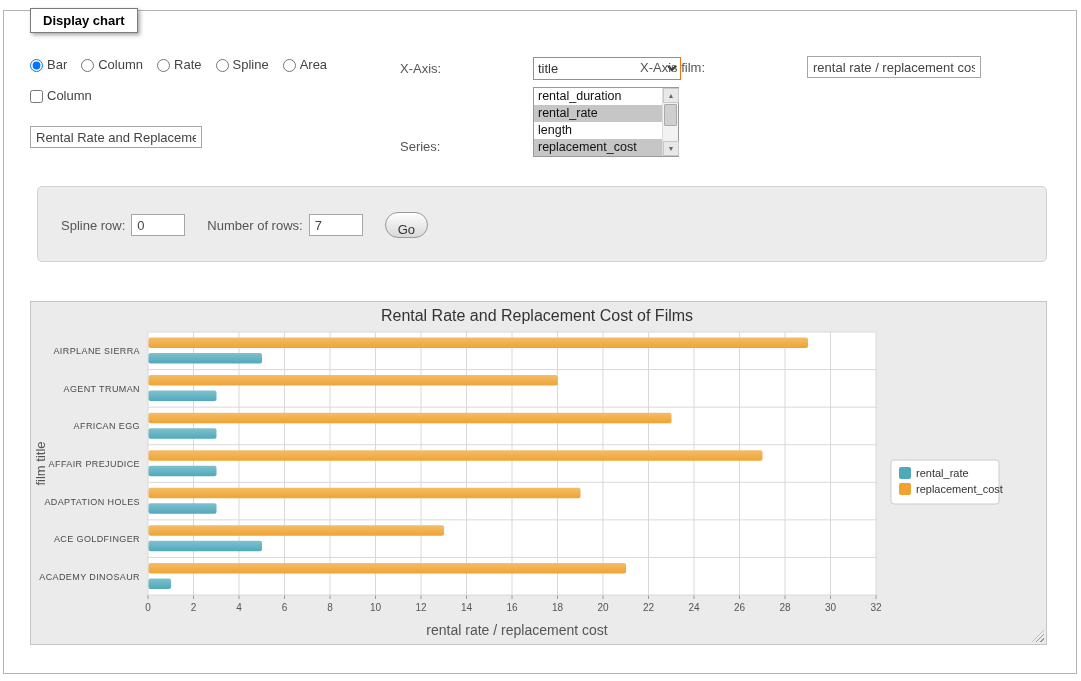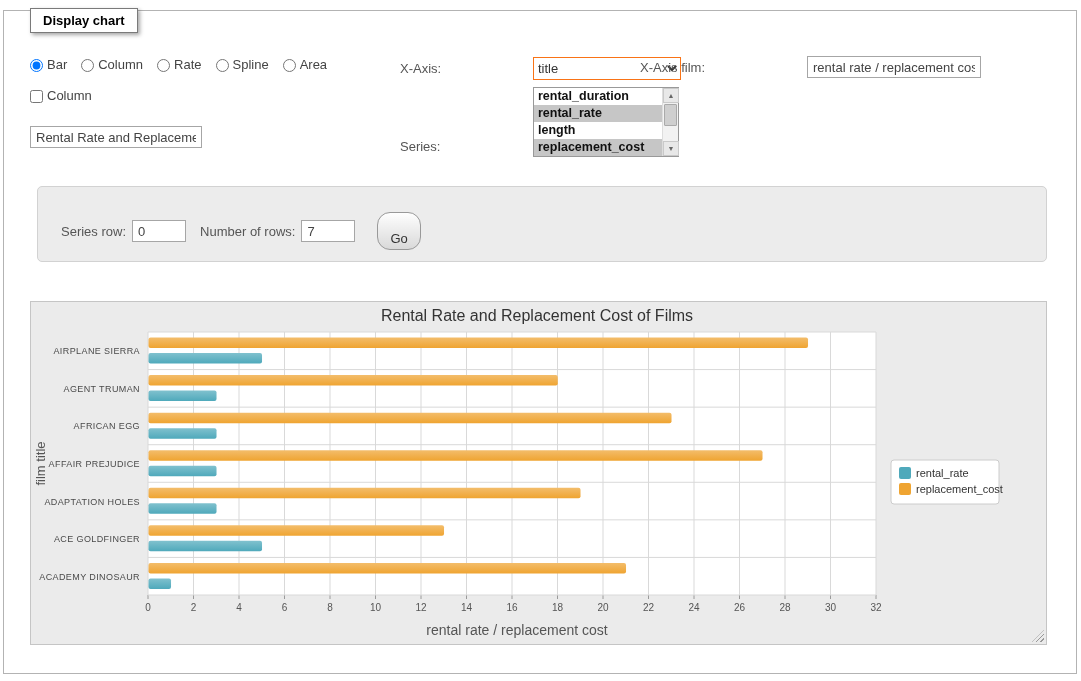--- a/index.html
+++ b/index.html
@@ -15,39 +15,39 @@
     font-family:"Liberation Sans",sans-serif; background:#fff; }
   .title-input { position:absolute; left:30px; top:126px; width:172px; }
   .field { display:flex; align-items:center; font-size:13px; color:#555; }
   .field .lbl { display:inline-block; text-align:left; margin-right:5px; }
   .f-xaxis { position:absolute; left:400px; top:57px; }
   .f-xaxis .lbl { width:128px; }
   .f-xaxis select { width:148px; height:23px; font-size:13px; color:#333; border:1px solid #f97316; background:#fff;
     font-family:"Liberation Sans",sans-serif; }
   .f-series { position:absolute; left:400px; top:87px; align-items:flex-end; }
   .f-series .lbl { width:128px; margin-bottom:3px; }
-  .listbox { width:146px; height:70px; border:1px solid #999; background:#fff; display:flex;font-weight:bold; }
+  .listbox { width:146px; height:70px; border:1px solid #999; background:#fff; display:flex; }
   .opts { flex:1; overflow:hidden; }
   .opt { height:17px; line-height:17px; padding-left:4px; font-size:12.5px; color:#111; white-space:nowrap; }
   .opt.sel { background:#c6c6c6; }
   .vscroll { width:16px; background:#f2f2f2; border-left:1px solid #ddd; position:relative; }
   .sb-btn { position:absolute; left:0; width:16px; height:15px; background:#e8e8e8; border:1px solid #c9c9c9;
     font-size:7px; color:#666; display:flex; align-items:center; justify-content:center; }
   .sb-btn.up { top:0; } .sb-btn.down { bottom:0; }
   .sb-thumb { position:absolute; left:1px; top:16px; width:13px; height:22px; background:#cfcfcf; border:1px solid #aaa; border-radius:1px; }
   .f-xlabel { position:absolute; left:640px; top:56px; }
   .f-ylabel { position:absolute; left:640px; top:92px; }
   .f-xlabel .lbl, .f-ylabel .lbl { width:162px; }
   .f-xlabel input, .f-ylabel input { width:174px; }
   .rows-panel { position:absolute; left:37px; top:186px; width:1010px; height:76px; background:#ececec;
     border:1px solid #d2d2d2; border-radius:5px; }
   .rows-inner { position:absolute; left:23px; top:25px; display:flex; align-items:center; gap:6px; font-size:13px; color:#555; }
   .rows-inner input { width:54px; }
-  .num-lbl { margin-left:8px;text-align:right; }
-  .go-btn { margin-left:16px; height:26px; padding:18px 12px; border:1px solid #999; border-radius:13px;
+  .num-lbl { margin-left:16px;text-align:right; }
+  .go-btn { margin-left:16px; height:26px; padding:9px 12px; border:1px solid #999; border-radius:13px;
     background:linear-gradient(#fefefe,#d9d9d9); font-size:13px; color:#333; font-family:"Liberation Sans",sans-serif; cursor:pointer; }
   .chart-wrap { position:absolute; left:30px; top:301px; width:1017px; height:344px; background:#ebebeb;
     border:1px solid #c5c5c5; }
   .chart-wrap svg { width:100%; height:100%; display:block; }
   svg text { font-family:"Liberation Sans",sans-serif; }
   .resize-handle { position:absolute; right:2px; bottom:2px; width:12px; height:12px;
     background:repeating-linear-gradient(-45deg, transparent 0 2px, #999 2px 3px);
     clip-path:polygon(100% 0, 100% 100%, 0 100%); cursor:se-resize; }
 </style>
 </head>
@@ -112,21 +112,21 @@
   </div>
 
   <div class="field f-xlabel">
     <span class="lbl">X-Axis film:</span>
     <input type="text" value="rental rate / replacement cost" style="">
   </div>
 
 
   <div class="rows-panel">
     <div class="rows-inner">
-      <span>Series row:</span>
+      <span>Spline row:</span>
       <input type="text" value="0" style="">
       <span class="num-lbl">Number of rows:</span>
       <input type="text" value="7" style="">
       <button class="go-btn">Go</button>
     </div>
   </div>
 
   <div class="chart-wrap">
     <svg id="chart" viewBox="0 0 1015 342">
         <defs>

